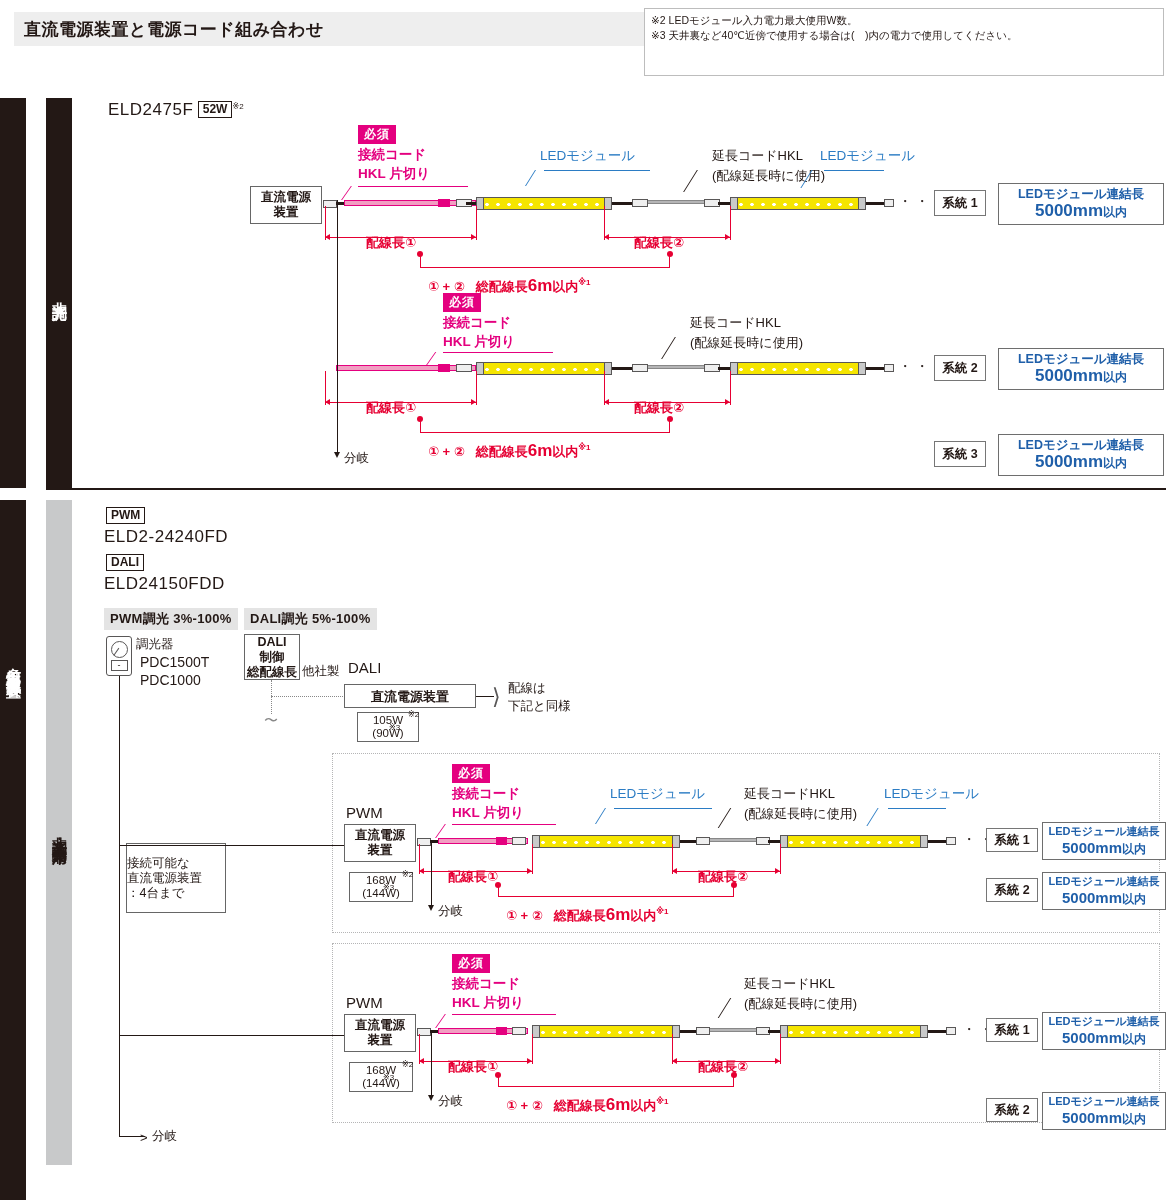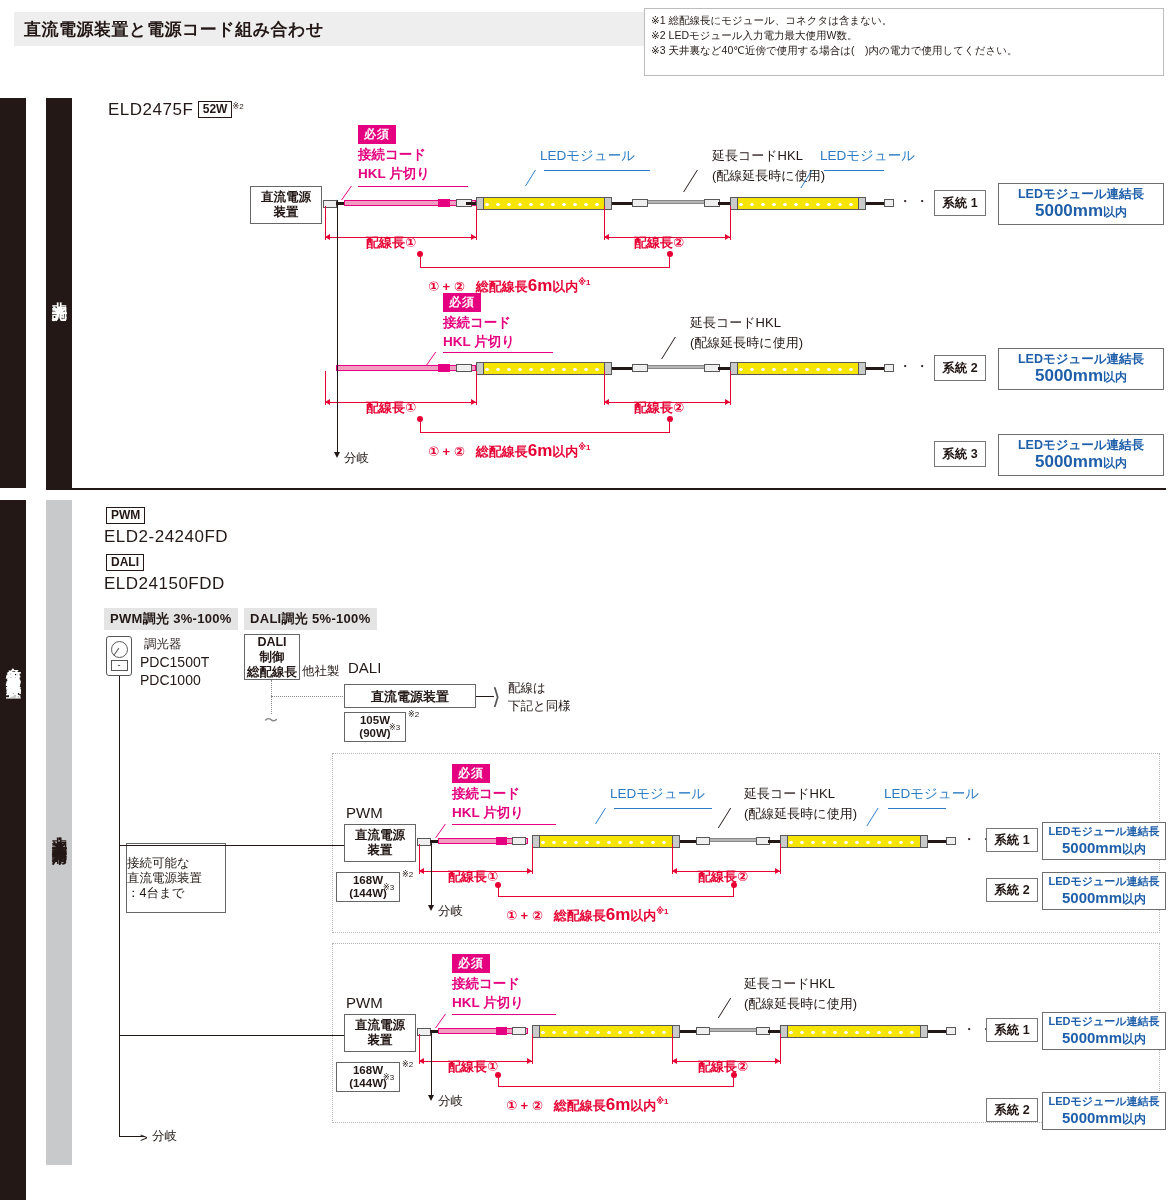--- a/index.html
+++ b/index.html
@@ -75,21 +75,21 @@
     border:1px solid #6e6e6e; background:#fff; color:#1f5fa9;
     display:flex; flex-direction:column; align-items:center;
     justify-content:center; text-align:center;
   }
   .bluebox .l1 { font-size:12.5px; font-weight:bold; line-height:14px; }
   .bluebox .l2 { font-size:17px; font-weight:bold; line-height:19px; }
   .bluebox .l2 small { font-size:12px; }
 
   .wattbox {
     border:1px solid #666; background:#fff; text-align:center;
-    font-size:11.5px; font-weight:bold; line-height:13px; padding:1px 3px;
+    font-size:11.5px; font-weight:normal; line-height:13px; padding:1px 3px;margin-left:13px;
   }
 
   
   .lbl { font-size:12.5px; line-height:16px; white-space:nowrap; }
   .lbl.blue { color:#2b7cc4; font-size:13.5px; }
   .lbl.pink { color:#e4007f; font-size:13.5px; font-weight:bold; }
   .lbl.sm { font-size:13px; }
   .hissu {
     background:#e4007f; color:#fff; font-size:12px; font-weight:bold;
     padding:1px 6px; display:inline-block; letter-spacing:1px;
@@ -160,21 +160,20 @@
      font-size:9px; text-align:center; line-height:9px; }
 </style>
 </head>
 <body>
 
 <div class="abs" id="title-bar">
   <span class="t">直流電源装置と電源コード組み合わせ</span>
 </div>
 
 <div class="abs" id="notes-box">
-  <div class="n">※1 総配線長にモジュール、コネクタは含まない。</div>
   <div class="n">※2 LEDモジュール入力電力最大使用W数。</div>
   <div class="n">※3 天井裏など40℃近傍で使用する場合は(　)内の電力で使用してください。</div>
 </div>
 
 <div class="abs" id="edge-bar-top"></div>
 <div class="abs" id="edge-bar-bot">
   <div class="vbar dark" style="position:absolute;left:0;top:20px;width:26px;height:290px;">多灯用直流電源装置</div>
 </div>
 
 <div class="abs vbar dark" id="side-dark-1">非調光</div>
@@ -338,21 +337,21 @@
   <span class="gray-tag">PWM調光 3%-100%</span>
 </div>
 <div class="abs" style="left:244px; top:608px;">
   <span class="gray-tag">DALI調光 5%-100%</span>
 </div>
 
 <div class="abs dimmer" style="left:106px; top:636px; width:26px; height:40px;">
   <div class="knob"></div>
   <div class="minus">-</div>
 </div>
-<div class="abs lbl" style="left:144px; top:636px;">調光器</div>
+<div class="abs lbl" style="left:136px; top:636px;">調光器</div>
 <div class="abs lbl" style="left:140px; top:654px; font-size:14px;">PDC1500T</div>
 <div class="abs lbl" style="left:140px; top:672px; font-size:14px;">PDC1000</div>
 
 <div class="abs wbox" style="left:244px; top:634px; width:56px; height:46px;">
   <div>DALI</div>
   <div>制御</div>
   <div>総配線長</div>
 </div>
 <div class="abs lbl" style="left:302px; top:663px;">他社製</div>
 <div class="abs lbl" style="left:348px; top:660px; font-size:15px;">DALI</div>

